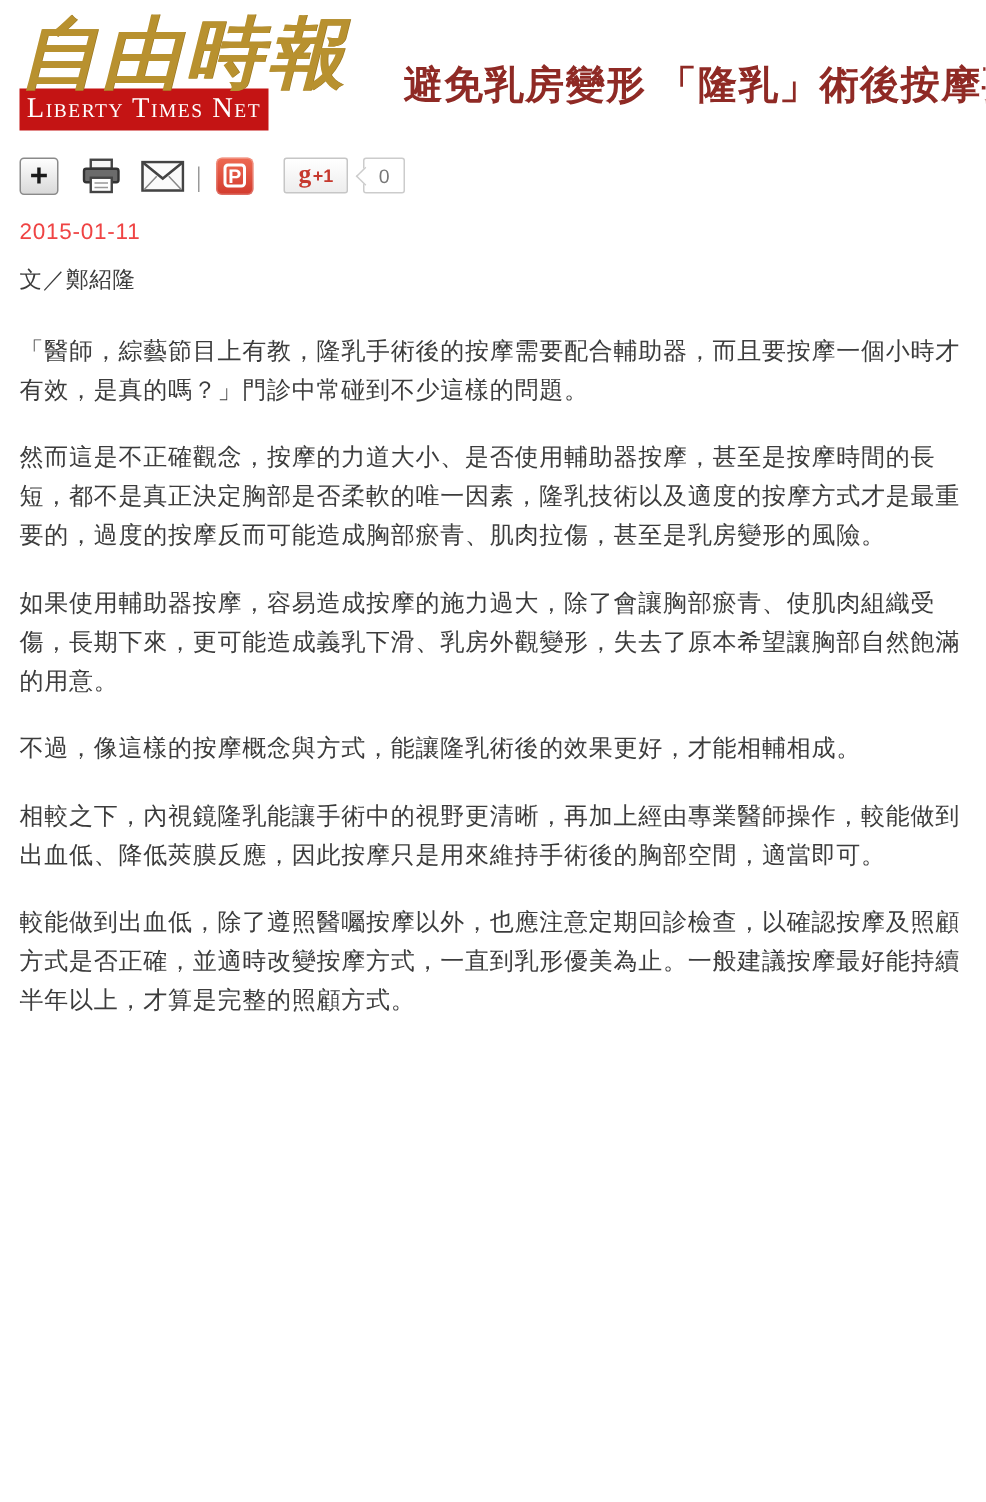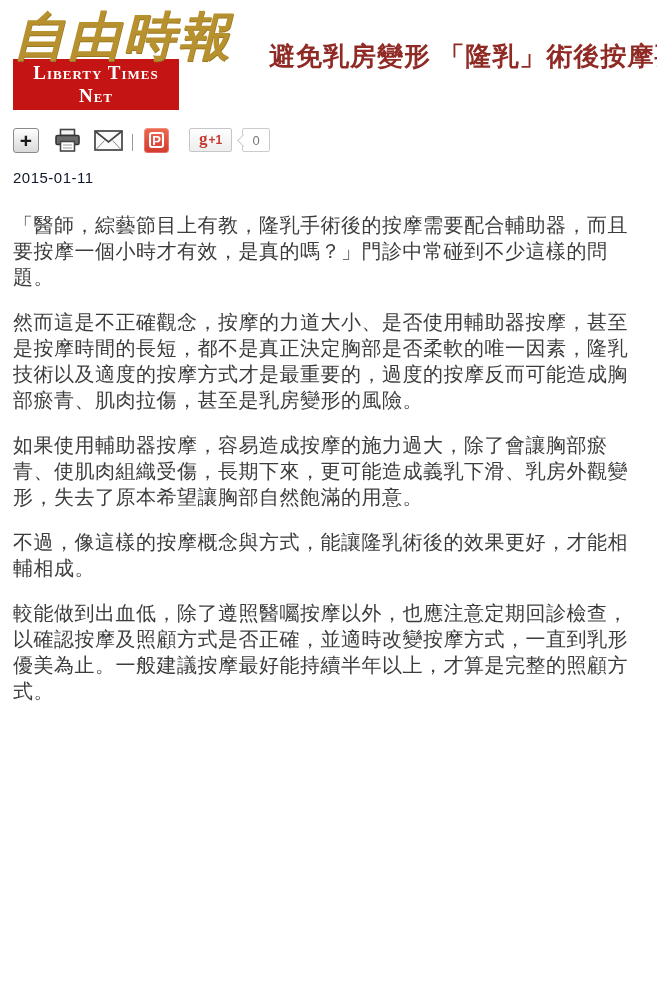--- a/index.html
+++ b/index.html
@@ -13,21 +13,21 @@
   
   .masthead { display: flex; align-items: flex-start; }
   .logo { display: block; text-decoration: none; flex: 0 0 auto; cursor: pointer; }
   .logo-zh {
     font-family: "Liberation Serif", serif; font-style: italic; font-weight: bold;
     font-size: 52px; line-height: 45px; color: #b8912f; letter-spacing: 3px;
     white-space: nowrap; text-shadow: 0.5px 0.5px 0 #9a7722;
   }
   .logo-en {
     background: #c41414; color: #ffffff; text-align: center;
-    font-family: "Liberation Serif", serif; font-variant: small-caps; font-weight: bold;
+    font-family: "Liberation Serif", serif; font-variant: small-caps; font-weight: normal;
     font-size: 19px; line-height: 23px; padding: 2px 4px 3px; letter-spacing: 1px;
     width: 166px;
   }
   .headline {
     font-family: "Liberation Serif", serif; font-weight: bold;
     font-size: 26px; color: #8f2a25; letter-spacing: 1px;
     margin: 25px 0 0 36px; white-space: nowrap;
   }
 
   
@@ -64,27 +64,27 @@
     border: 1px solid #cccccc; border-radius: 2px; background: #fff; color: #777;
     font-size: 13px; display: flex; align-items: center; justify-content: center;
   }
   .gplus-count::before {
     content: ""; position: absolute; left: -4.5px; top: 7px; width: 8px; height: 8px;
     background: #fff; border-left: 1px solid #ccc; border-bottom: 1px solid #ccc;
     transform: rotate(45deg);
   }
 
   
-  .date { color: #0f172a; font-size: 15px; margin-top: 15px; letter-spacing: 0.5px; }
+  .date { color: #ef4444; font-size: 15px; margin-top: 15px; letter-spacing: 0.5px; }
   .author { color: #3c3c3c; font-size: 15px; margin-top: 14px; letter-spacing: 0.5px; }
 
   
   .article-body { margin-top: 26px; }
   .article-body p {
-    font-size: 20px; line-height: 26px; color: #3c3c3c;
+    font-size: 16px; line-height: 26px; color: #3c3c3c;
     letter-spacing: 0.5px; margin: 0 0 19px; text-align: left;
   }
 </style>
 </head>
 <body>
 
 <div class="page">
 
   <header class="masthead">
     <a class="logo">
@@ -121,22 +121,24 @@
     <div class="gplus">
       <button class="gplus-btn">
         <span class="gplus-g">g</span>
         <span class="gplus-plus">+1</span>
       </button>
       <span class="gplus-count">0</span>
     </div>
   </div>
 
   <div class="date">2015-01-11</div>
+  <div class="author">文／鄭紹隆</div>
 
   <article class="article-body">
       <p>「醫師，綜藝節目上有教，隆乳手術後的按摩需要配合輔助器，而且要按摩一個小時才有效，是真的嗎？」門診中常碰到不少這樣的問題。</p>
       <p>然而這是不正確觀念，按摩的力道大小、是否使用輔助器按摩，甚至是按摩時間的長短，都不是真正決定胸部是否柔軟的唯一因素，隆乳技術以及適度的按摩方式才是最重要的，過度的按摩反而可能造成胸部瘀青、肌肉拉傷，甚至是乳房變形的風險。</p>
       <p>如果使用輔助器按摩，容易造成按摩的施力過大，除了會讓胸部瘀青、使肌肉組織受傷，長期下來，更可能造成義乳下滑、乳房外觀變形，失去了原本希望讓胸部自然飽滿的用意。</p>
       <p>不過，像這樣的按摩概念與方式，能讓隆乳術後的效果更好，才能相輔相成。</p>
+      <p>相較之下，內視鏡隆乳能讓手術中的視野更清晰，再加上經由專業醫師操作，較能做到出血低、降低莢膜反應，因此按摩只是用來維持手術後的胸部空間，適當即可。</p>
       <p>較能做到出血低，除了遵照醫囑按摩以外，也應注意定期回診檢查，以確認按摩及照顧方式是否正確，並適時改變按摩方式，一直到乳形優美為止。一般建議按摩最好能持續半年以上，才算是完整的照顧方式。</p>
     </article>
 
 </div>
 
 </body></html>

